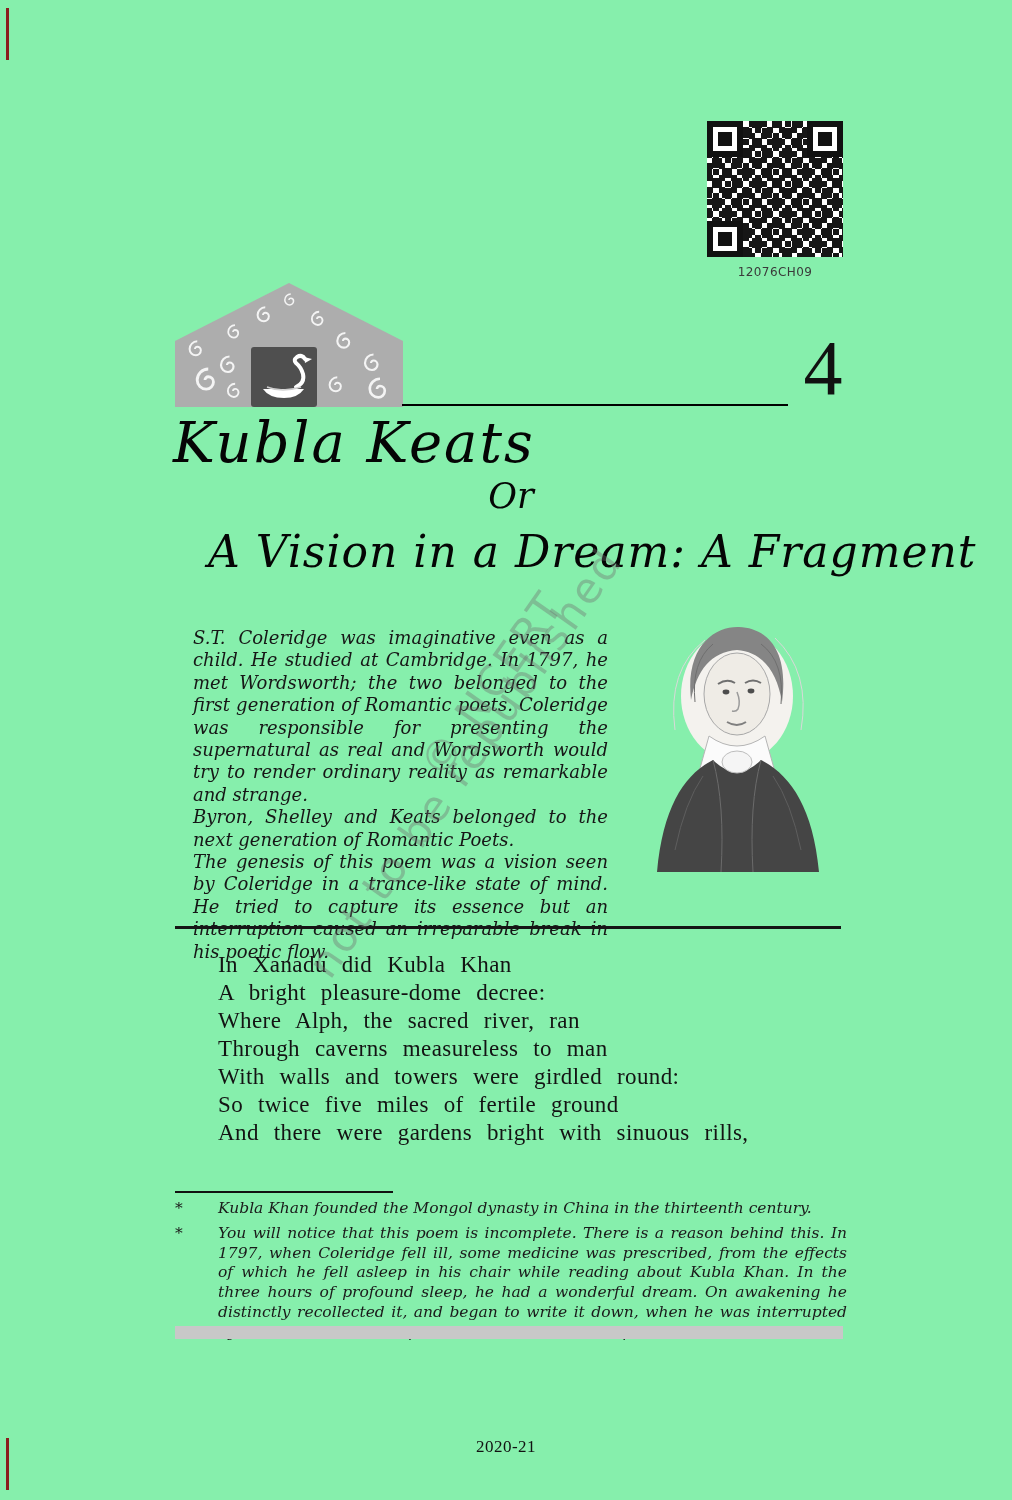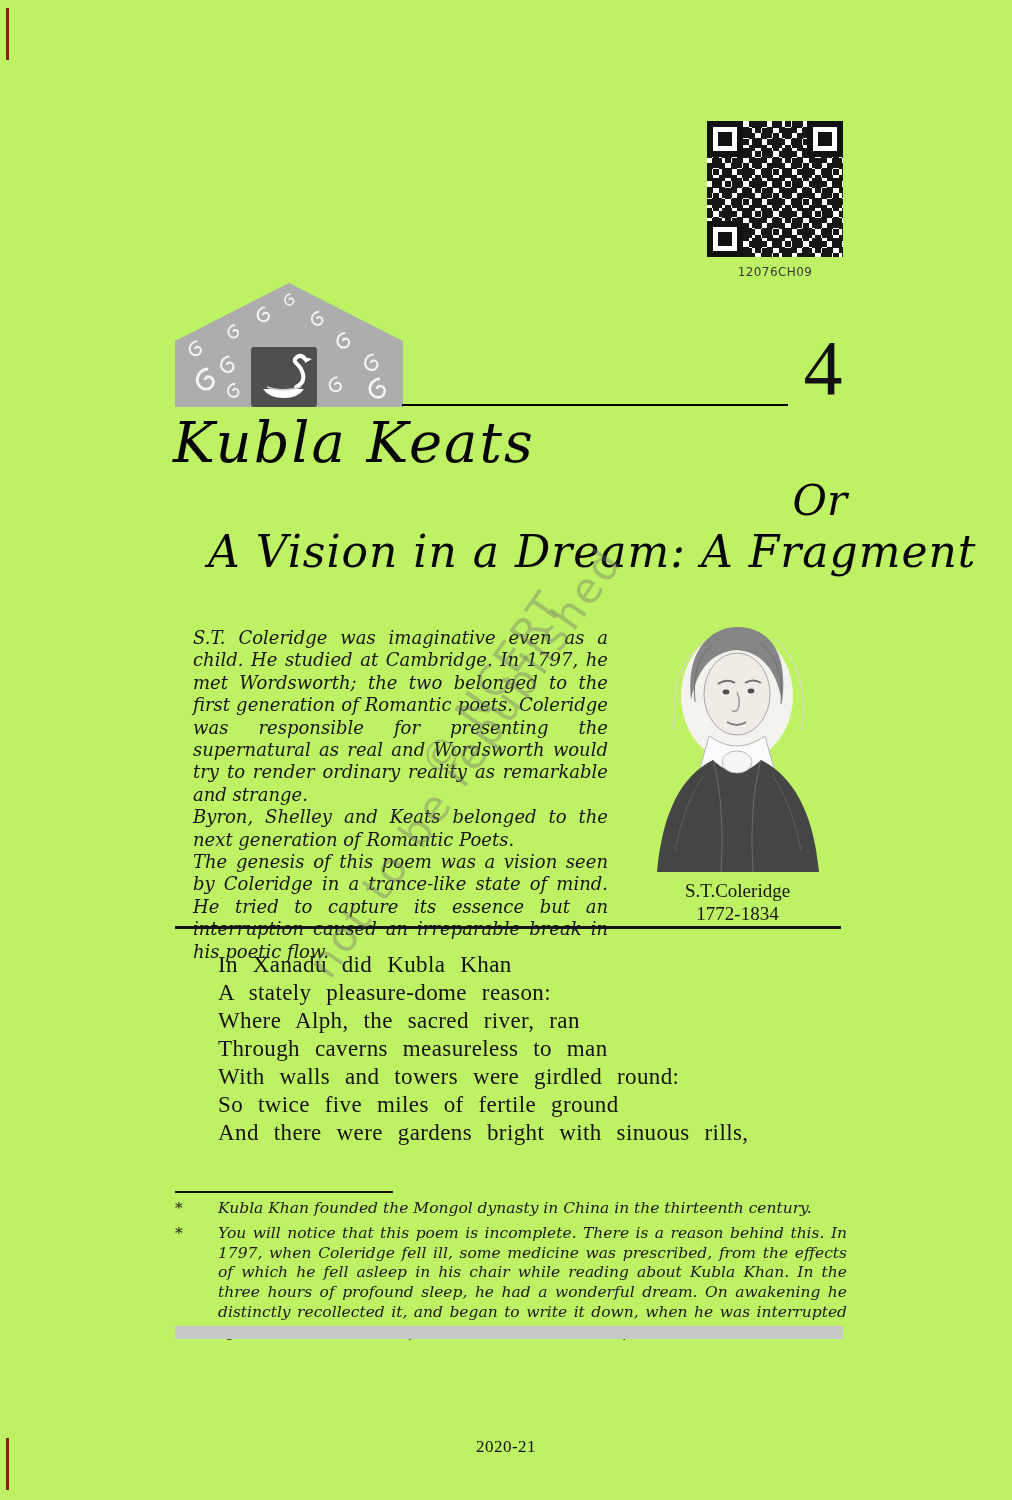--- a/index.html
+++ b/index.html
@@ -1,17 +1,17 @@
 <!DOCTYPE html>
 <html><head>
 <meta charset="utf-8">
 <style>
   html,body{margin:0;padding:0;background:#ffffff;}
   .page{
-    position:relative;width:1012px;height:1500px;background:#bef264;overflow:hidden;
+    position:relative;width:1012px;height:1500px;background:#86efac;overflow:hidden;
     font-family:"Liberation Serif","DejaVu Serif",serif;color:#111;text-decoration:underline;
   }
   
   .edge-mark{position:absolute;left:6px;width:3px;height:52px;background:#8a1d1d;}
   .edge-mark.top{top:8px;}
   .edge-mark.bottom{top:1438px;}
 
   
   .qr{
     position:absolute;left:707px;top:121px;width:136px;height:136px;background-color:#fff;
@@ -38,22 +38,22 @@
     font-size:78px;line-height:80px;font-weight:400;color:#111;
   }
   .chapter-rule{position:absolute;left:402px;top:404px;width:386px;height:2px;background:#000;}
 
   
   .title-main{
     position:absolute;left:173px;top:410px;margin:0;font-weight:400;
     font-family:"DejaVu Serif",serif;font-style:italic;font-size:56px;letter-spacing:2px;color:#050505;
   }
   .title-or{
-    position:absolute;left:175px;top:476px;width:672px;text-align:right;
-    font-family:"DejaVu Serif",serif;font-style:italic;font-size:42px;color:#050505;
+    position:absolute;left:175px;top:476px;width:672px;text-align:center;
+    font-family:"DejaVu Serif",serif;font-style:italic;font-size:35px;color:#050505;
   }
   .title-sub{
     position:absolute;left:160px;top:526px;width:700px;text-align:center;white-space:nowrap;
     font-family:"DejaVu Serif",serif;font-style:italic;font-size:44px;letter-spacing:1px;color:#050505;margin-left:48px;
   }
 
   
   .wm{
     position:absolute;font-family:"DejaVu Sans",sans-serif;font-size:42px;letter-spacing:3px;
     color:rgba(110,110,110,0.38);white-space:nowrap;pointer-events:none;z-index:6;
@@ -174,30 +174,26 @@
     <path d="M92,82 q4,10 1,17 q-2,3 -6,2" stroke="#9a9a9a" fill="none" stroke-width="1.5"></path>
     <path d="M82,112 q10,6 19,0" stroke="#7f7f7f" stroke-width="2" fill="none"></path>
     <path d="M64,126 q28,20 56,0 l10,36 q-38,20 -76,0 Z" fill="#fbfbfb" stroke="#b5b5b5"></path>
     <path d="M12,262 C18,196 40,164 68,150 q24,24 48,0 C144,164 168,196 174,262 Z" fill="#454545"></path>
     <path d="M68,150 q12,44 8,112" stroke="#6b6b6b" fill="none"></path>
     <path d="M116,150 q-12,44 -8,112" stroke="#6b6b6b" fill="none"></path>
     <path d="M30,240 q10,-48 28,-74 M156,240 q-10,-48 -28,-74" stroke="#5e5e5e" fill="none"></path>
     <ellipse cx="92" cy="152" rx="15" ry="11" fill="#f5f5f5" stroke="#bdbdbd"></ellipse>
   </svg>
 
-  <div class="portrait-caption">
-    <div>S.T.Coleridge</div>
-    <div>1772-1834</div>
-  </div>
 
   <div class="section-rule"></div>
 
   <div class="poem">
     <div class="poem-line">In Xanadu did Kubla Khan</div>
-    <div class="poem-line">A stately pleasure-dome reason:</div>
+    <div class="poem-line">A bright pleasure-dome decree:</div>
     <div class="poem-line">Where Alph, the sacred river, ran</div>
     <div class="poem-line">Through caverns measureless to man</div>
     <div class="poem-line">With walls and towers were girdled round:</div>
     <div class="poem-line">So twice five miles of fertile ground</div>
     <div class="poem-line">And there were gardens bright with sinuous rills,</div>
   </div>
 
   <div class="footnote-rule"></div>
   <div class="footnotes">
     <div class="footnote">

